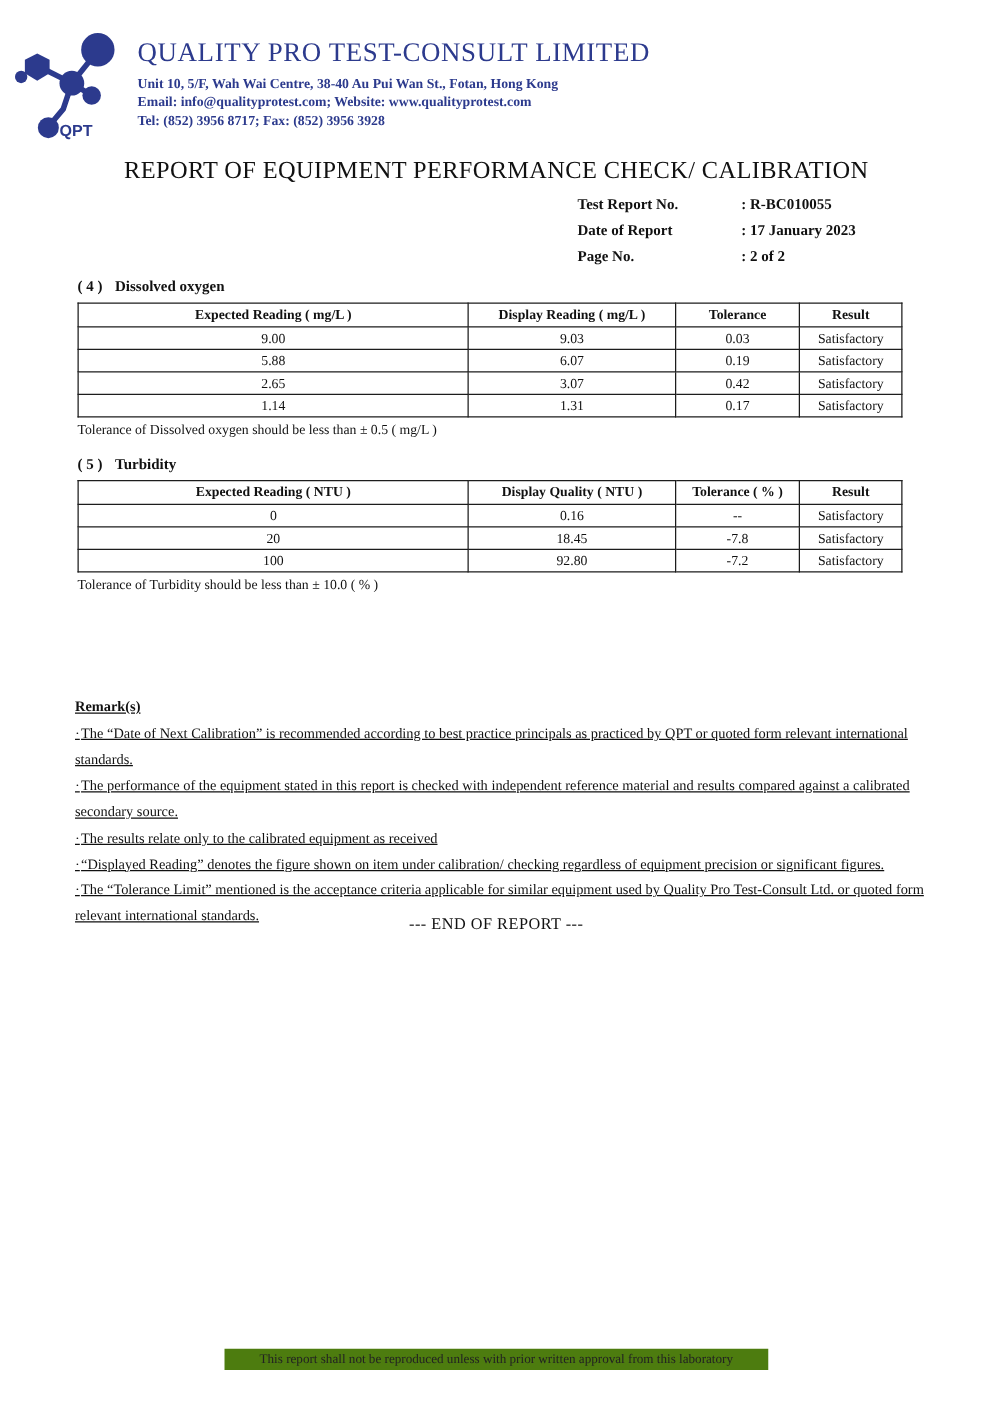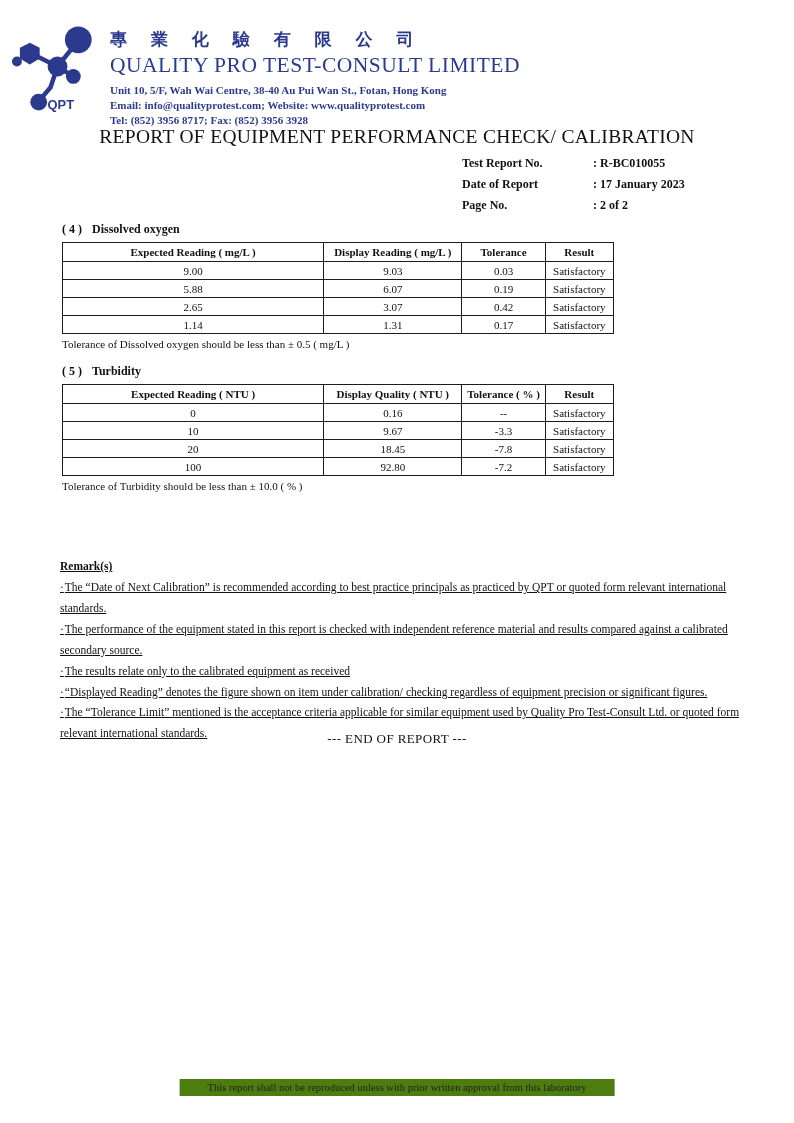--- a/index.html
+++ b/index.html
@@ -29,21 +29,21 @@
   .report-info { position:absolute; top:153px; left:462px; font-size:12px; }
   .report-info .row { display:flex; line-height:21px; }
   .report-info .lbl { font-weight:bold; width:131px; }
   .report-info .val { font-weight:bold;text-align:right; }
   
   .section { position:absolute; left:62px; width:660px; }
   .section-1 { top:222px; }
   .section-2 { top:364px; }
   .section-heading { font-size:12px; font-weight:bold; margin-bottom:5px; }
   .section-heading .num { margin-right:10px; }
-  table.data { width:552px; border-collapse:collapse; table-layout:fixed;border-radius:21px; }
+  table.data { width:660px; border-collapse:collapse; table-layout:fixed;border-radius:21px; }
   table.data th, table.data td {
     border:1px solid #1c1c1c; text-align:center; font-size:11px;
     height:18px; padding:1px 2px; font-weight:normal;
   }
   table.data th { font-weight:bold; height:19px; }
   col.c1{width:47.4%;} col.c2{width:25.1%;} col.c3{width:15.1%;} col.c4{width:12.4%;}
   .footnote { font-size:11px; margin-top:4px; }
   
   .remarks { position:absolute; top:556px; left:60px; width:688px; font-size:11.5px; line-height:1.82;text-decoration:underline; }
   .remarks-heading { font-weight:bold; font-size:11.5px; }
@@ -73,21 +73,20 @@
         <circle cx="69" cy="20" r="13.5"></circle>
         <polygon points="20,23 30,28 30,39 20,45 10,39 10,28"></polygon>
         <circle cx="7" cy="42" r="5"></circle>
         <circle cx="48" cy="47" r="10"></circle>
         <circle cx="64" cy="57" r="7.5"></circle>
         <circle cx="29" cy="83" r="8.5"></circle>
       </g>
       <text x="38" y="90" font-family="Liberation Sans, sans-serif" font-size="13" font-weight="bold" fill="#2c3a8d">QPT</text>
     </svg>
     <div class="company-block">
-      <div class="company-zh">專 業 化 驗 有 限 公 司</div>
       <div class="company-en">QUALITY PRO TEST-CONSULT LIMITED</div>
       <div class="company-addr">Unit 10, 5/F, Wah Wai Centre, 38-40 Au Pui Wan St., Fotan, Hong Kong</div>
       <div class="company-contact">Email: info@qualityprotest.com; Website: www.qualityprotest.com</div>
       <div class="company-contact">Tel: (852) 3956 8717; Fax: (852) 3956 3928</div>
     </div>
   </div>
 
   <div class="report-title">REPORT OF EQUIPMENT PERFORMANCE CHECK/ CALIBRATION</div>
 
   <div class="report-info">
@@ -174,26 +173,20 @@
         </tr>
       </thead>
       <tbody>
         <tr>
           <td>0</td>
           <td>0.16</td>
           <td>--</td>
           <td>Satisfactory</td>
         </tr>
         <tr>
-          <td>10</td>
-          <td>9.67</td>
-          <td>-3.3</td>
-          <td>Satisfactory</td>
-        </tr>
-        <tr>
           <td>20</td>
           <td>18.45</td>
           <td>-7.8</td>
           <td>Satisfactory</td>
         </tr>
         <tr>
           <td>100</td>
           <td>92.80</td>
           <td>-7.2</td>
           <td>Satisfactory</td>

